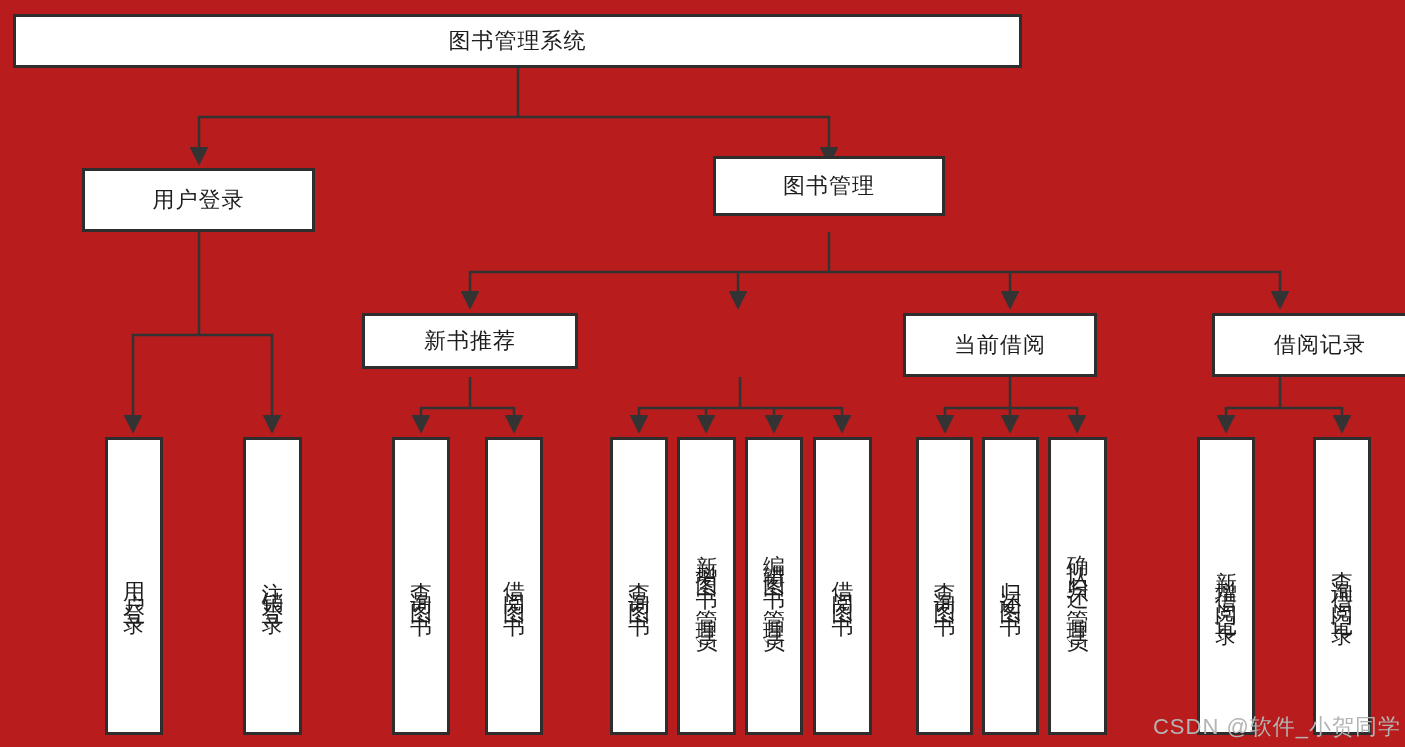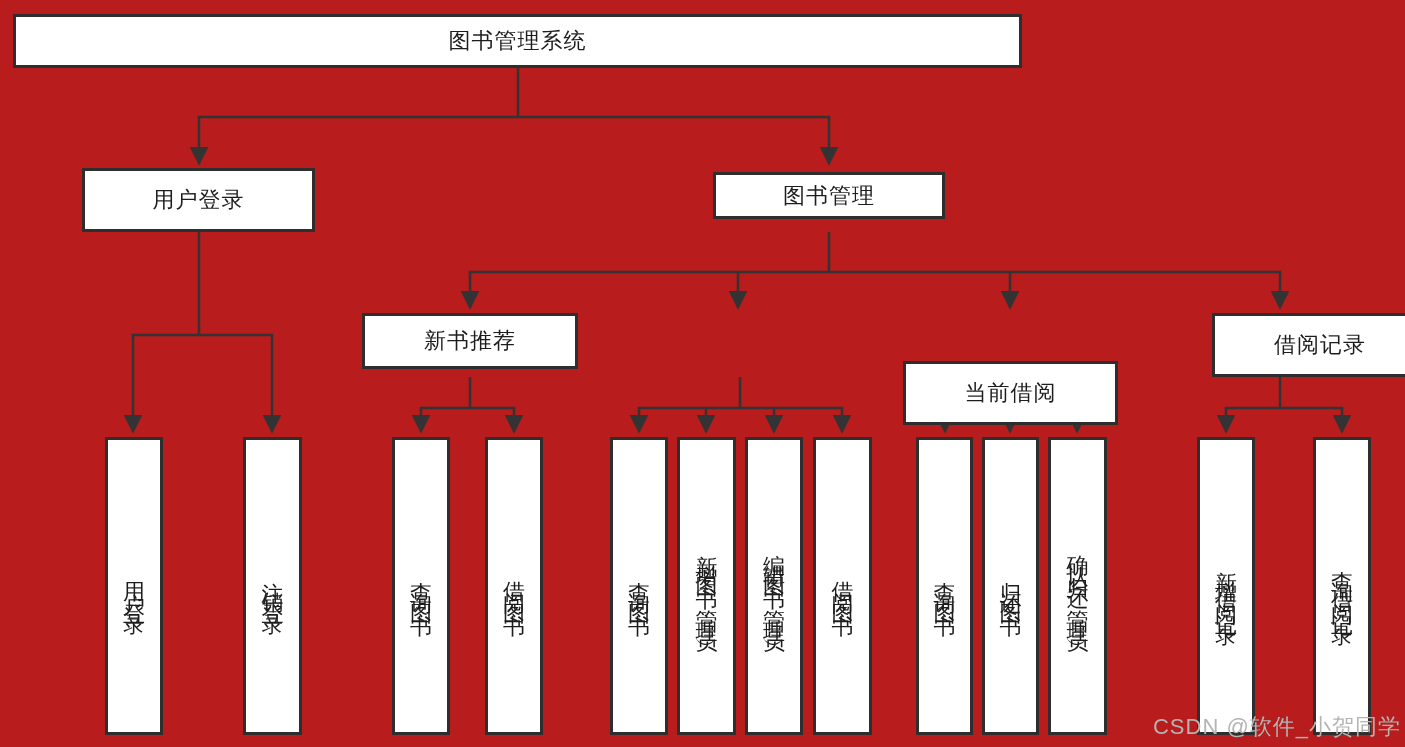--- a/index.html
+++ b/index.html
@@ -101,24 +101,24 @@
       <line x1="1280" y1="377" x2="1280" y2="408"></line>
       <line x1="1224.75" y1="408" x2="1343.25" y2="408"></line>
       <line x1="1226" y1="408" x2="1226" y2="431" marker-end="url(#arrow)"></line>
       <line x1="1342" y1="408" x2="1342" y2="431" marker-end="url(#arrow)"></line>
     </g>
   </svg>
 
   <div class="box" style="left:13px; top:14px; width:1009px; height:54px;">图书管理系统</div>
 
   <div class="box" style="left:82px; top:168px; width:233px; height:64px;">用户登录</div>
-  <div class="box" style="left:713px; top:172px; width:232px; height:47px;">图书管理</div>
+  <div class="box" style="left:713px; top:156px; width:232px; height:60px;">图书管理</div>
 
   <div class="box" style="left:362px; top:313px; width:216px; height:56px;">新书推荐</div>
-  <div class="box" style="left:903px; top:313px; width:215px; height:64px;margin-top:48px;">当前借阅</div>
+  <div class="box" style="left:903px; top:313px; width:194px; height:64px;">当前借阅</div>
   <div class="box" style="left:1172px; top:313px; width:216px; height:64px;margin-left:40px;">借阅记录</div>
 
   <div class="box leaf" style="left:105px; top:437px; width:58px; height:298px;">
     <span class="vtext">用户登录</span>
   </div>
   <div class="box leaf" style="left:243px; top:437px; width:59px; height:298px;">
     <span class="vtext">注销登录</span>
   </div>
 
   <div class="box leaf" style="left:392px; top:437px; width:58px; height:298px;">

